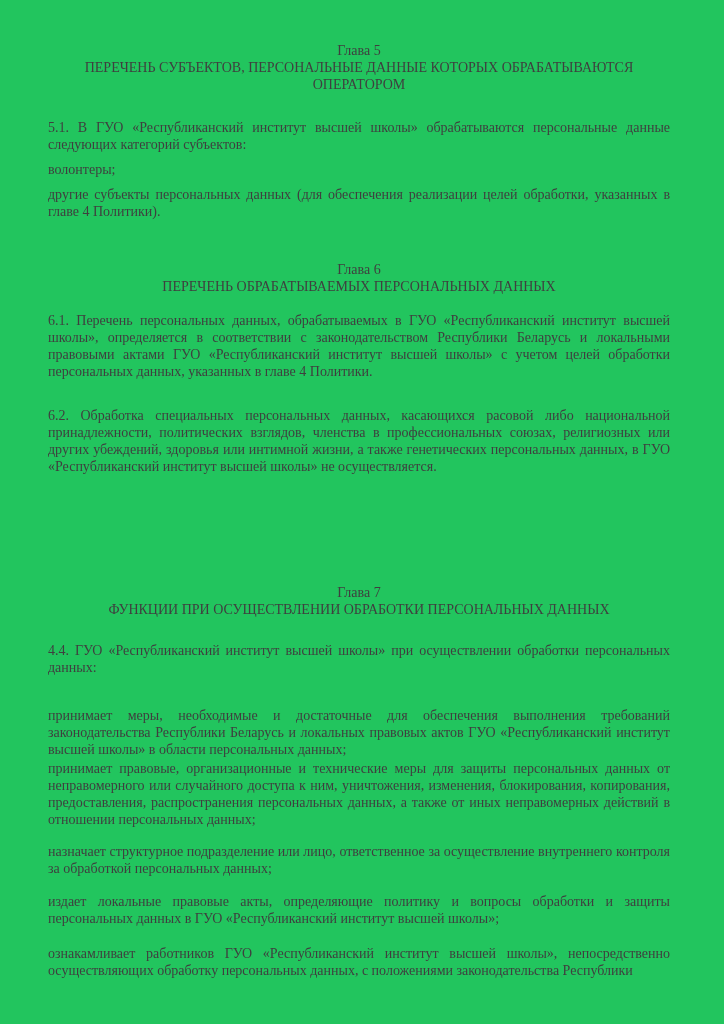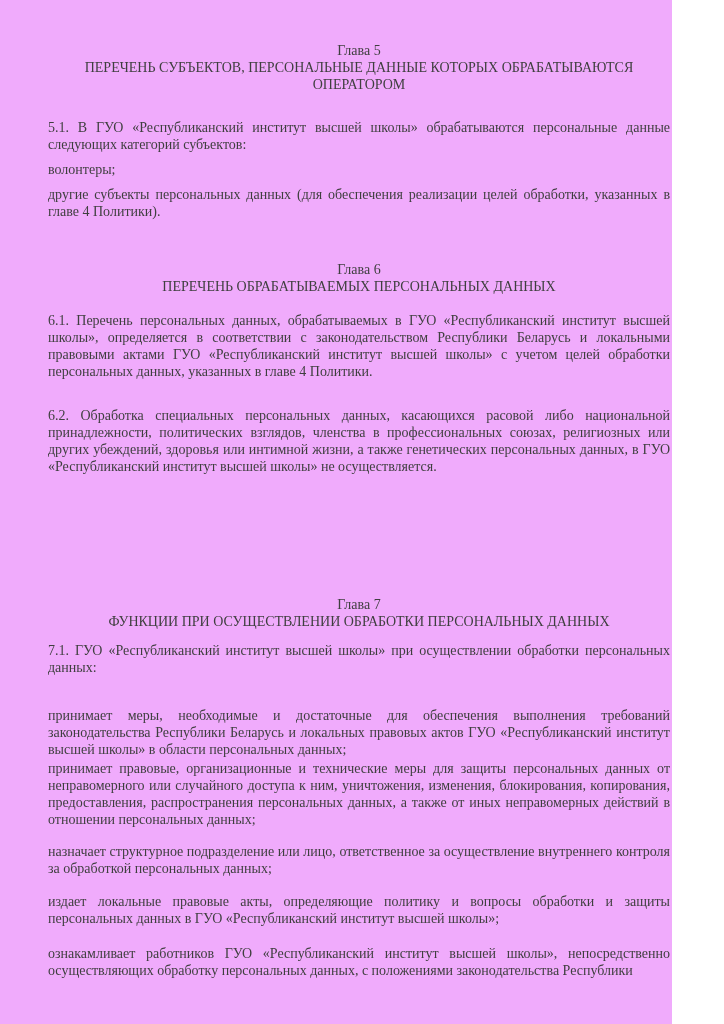--- a/index.html
+++ b/index.html
@@ -2,23 +2,23 @@
 <html lang="ru"><head>
 <meta charset="utf-8">
 <style>
   html, body {
     margin: 0;
     padding: 0;
     background: #ffffff;
   }
   .page {
     position: relative;
-    width: 672px;
+    width: 724px;
     height: 1024px;
-    background: #f0abfc;
+    background: #22c55e;
     overflow: hidden;
     font-family: "Liberation Serif", "DejaVu Serif", serif;
     color: #3f3f3f;
     font-size: 14px;
     line-height: 17px;
   }
   .block {
     position: absolute;
     left: 40px;
     width: 638px;
@@ -59,27 +59,27 @@
   </div>
 
   <div class="block" style="top:304px">
     <p class="para">6.1. Перечень персональных данных, обрабатываемых в ГУО «Республиканский институт высшей школы», определяется в соответствии с законодательством Республики Беларусь и локальными правовыми актами ГУО «Республиканский институт высшей школы» с учетом целей обработки персональных данных, указанных в главе 4 Политики.</p>
   </div>
 
   <div class="block" style="top:399px">
     <p class="para">6.2. Обработка специальных персональных данных, касающихся расовой либо национальной принадлежности, политических взглядов, членства в профессиональных союзах, религиозных или других убеждений, здоровья или интимной жизни, а также генетических персональных данных, в ГУО «Республиканский институт высшей школы» не осуществляется.</p>
   </div>
 
-  <div class="block chapter-heading" style="top:596px">
+  <div class="block chapter-heading" style="top:584px">
     <p class="chapter-number">Глава 7</p>
     <p class="chapter-title">ФУНКЦИИ ПРИ ОСУЩЕСТВЛЕНИИ ОБРАБОТКИ ПЕРСОНАЛЬНЫХ ДАННЫХ</p>
   </div>
 
   <div class="block" style="top:634px">
-    <p class="para">7.1. ГУО «Республиканский институт высшей школы» при осуществлении обработки персональных данных:</p>
+    <p class="para">4.4. ГУО «Республиканский институт высшей школы» при осуществлении обработки персональных данных:</p>
   </div>
 
   <div class="block" style="top:699px">
     <p class="para">принимает меры, необходимые и достаточные для обеспечения выполнения требований законодательства Республики Беларусь и локальных правовых актов ГУО «Республиканский институт высшей школы» в области персональных данных;</p>
   </div>
 
   <div class="block" style="top:835px">
     <p class="para">назначает структурное подразделение или лицо, ответственное за осуществление внутреннего контроля за обработкой персональных данных;</p>
   </div>
 

